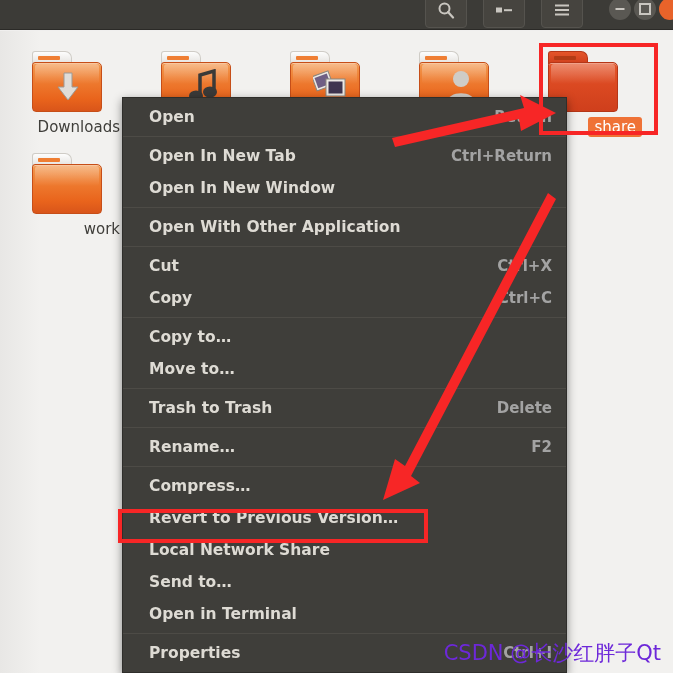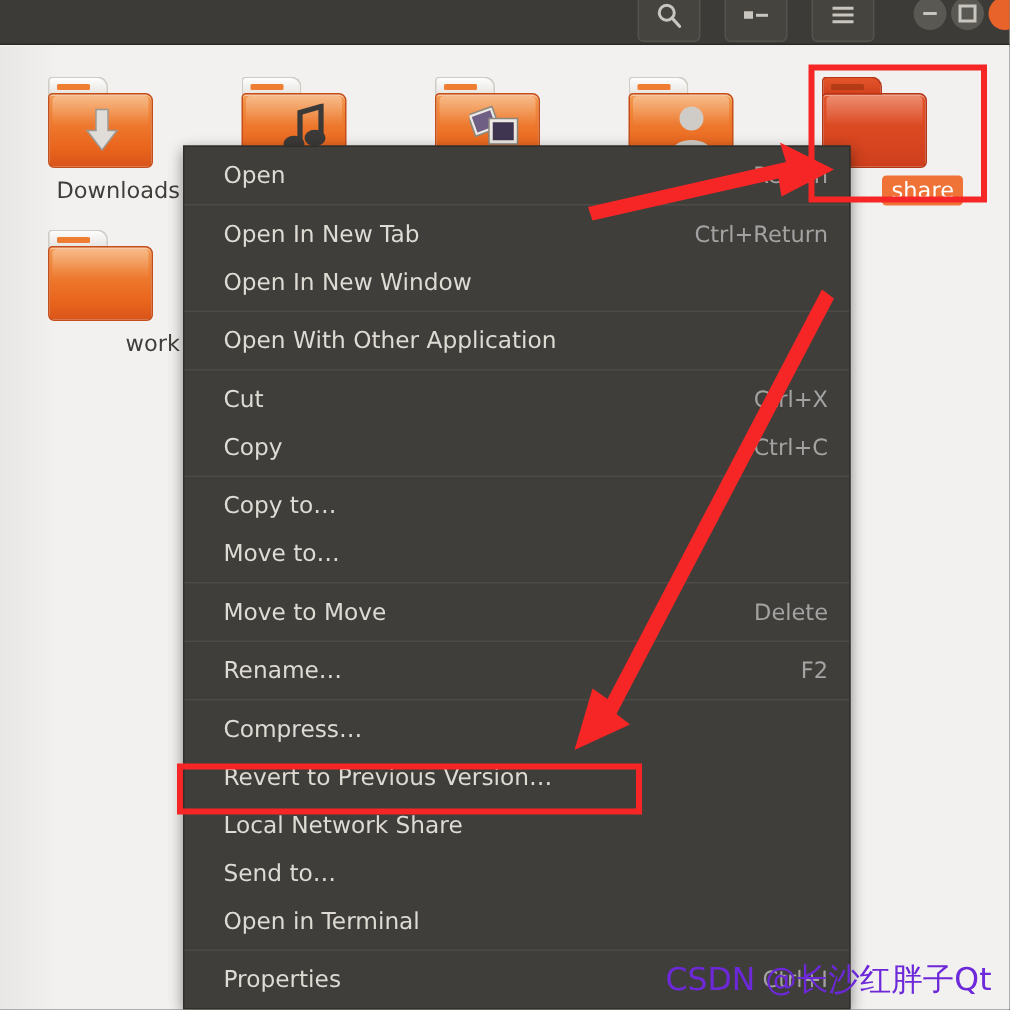--- a/index.html
+++ b/index.html
@@ -143,20 +143,21 @@
   #ctxmenu {
     position: absolute;
     left: 122px; top: 97px;
     width: 445px;
     background: #3f3e3a;
     border: 1px solid #2f2e2b;
     box-shadow: 0 3px 9px rgba(0,0,0,.45);
     padding: 3px 0 3px 0;
     box-sizing: border-box;
     z-index: 20;
+    font-weight: bold;
   }
   .mi {
     position: relative;
     height: 32px;
     line-height: 32px;
     padding: 0 14px 0 26px;
     color: #dedbd4;
     font-size: 15.5px;
     white-space: nowrap;
     box-sizing: border-box;
@@ -338,21 +339,21 @@
 
   <div class="mi">
     <span>Copy to…</span>
   </div>
   <div class="mi">
     <span>Move to…</span>
   </div>
   <div class="msep"></div>
 
   <div class="mi">
-    <span>Move to Move</span>
+    <span>Trash to Trash</span>
     <span class="accel">Delete</span>
   </div>
   <div class="msep"></div>
 
   <div class="mi">
     <span>Rename…</span>
     <span class="accel">F2</span>
   </div>
   <div class="msep"></div>
 

